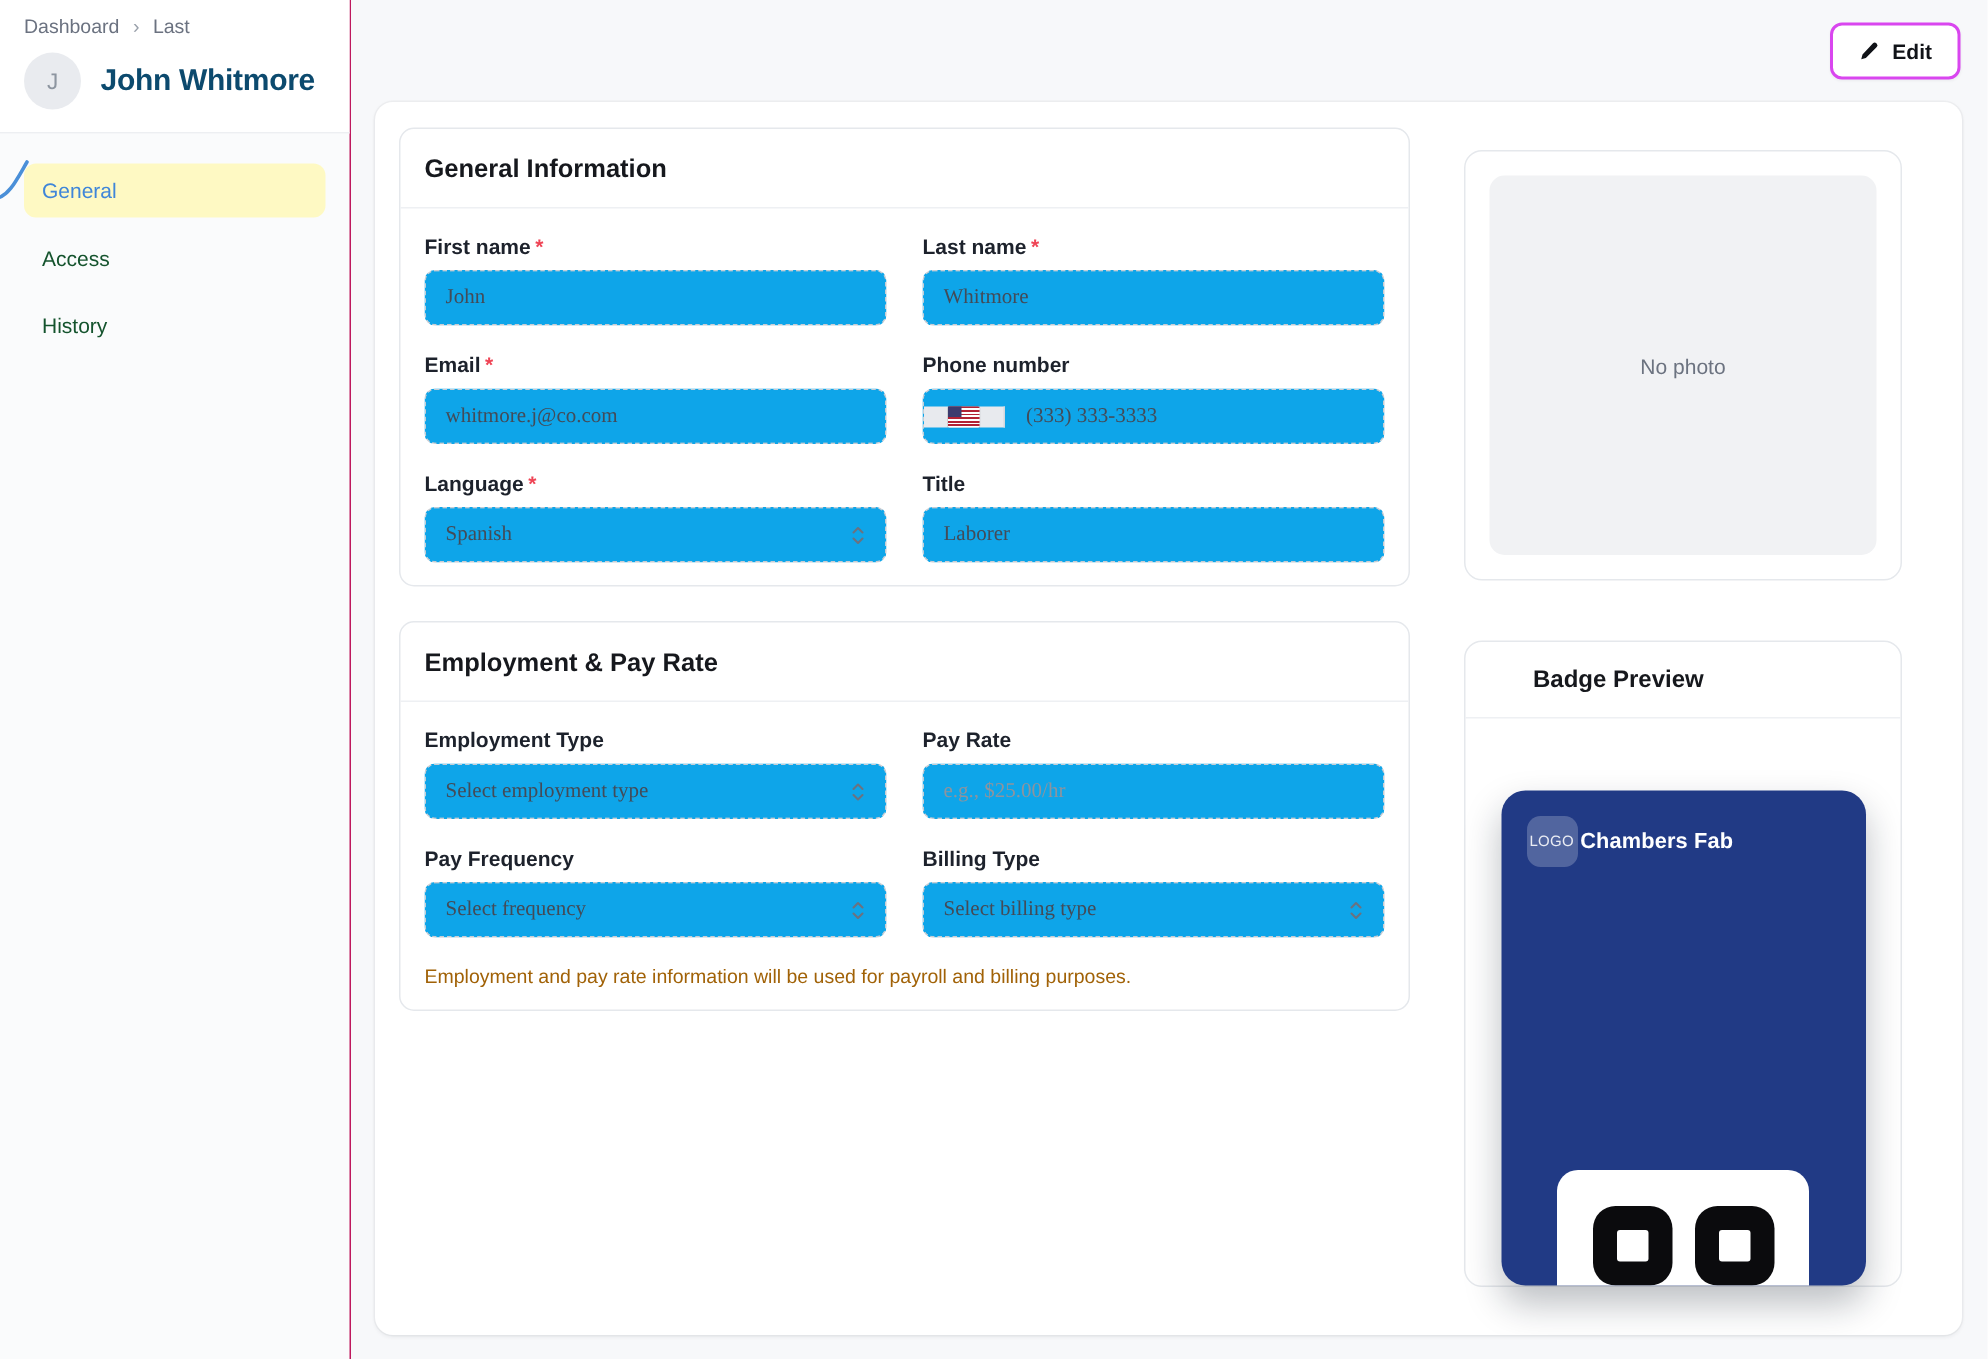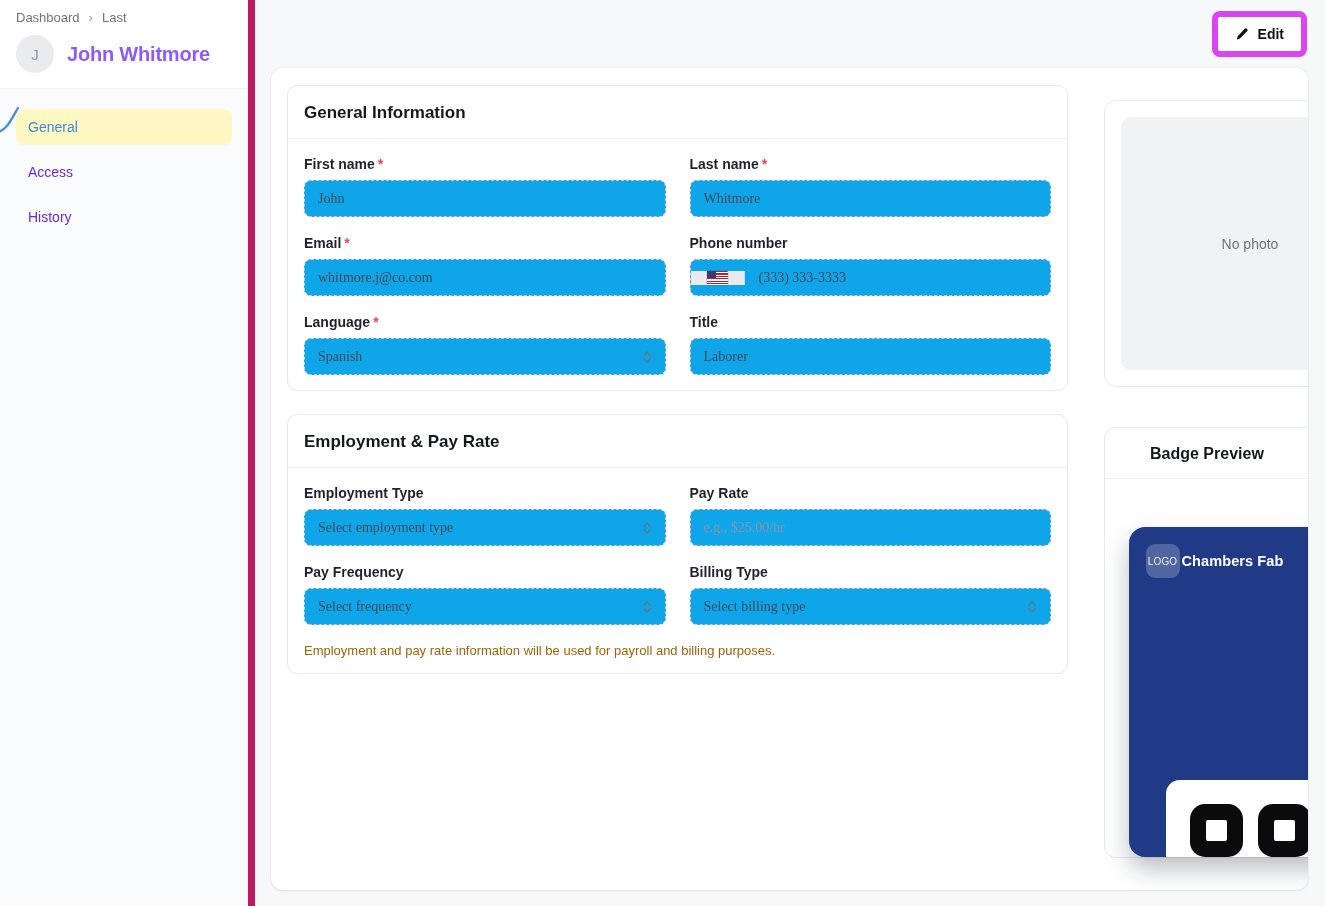--- a/index.html
+++ b/index.html
@@ -6,45 +6,45 @@
   html,body { margin:0; padding:0; }
   body {
     width:1325px; height:906px; overflow:hidden;
     background:#f7f8fa;
     font-family:"Liberation Sans", sans-serif;
     color:#16181d;
   }
   .app { display:flex; width:100%; height:100%; }
 
   
-  .sidebar { width:255px; flex:none; background:#fafbfc; border-right:7px solid #be185d; position:relative; }
+  .sidebar { width:234px; flex:none; background:#fafbfc; border-right:1px solid #be185d; position:relative; }
   .sidebar-header { background:#fff; padding:8px 16px 15px; border-bottom:1px solid #edeff2; }
   .breadcrumb { display:flex; align-items:center; gap:9px; font-size:13px; color:#6b7280; padding:2px 0 10px; }
   .breadcrumb .crumb { cursor:pointer; }
   .bc-sep { color:#9aa1ab; font-size:13px; }
   .profile-row { display:flex; align-items:center; gap:13px; }
   .avatar { width:38px; height:38px; border-radius:50%; background:#e9ebef; color:#8d95a0;
             font-size:15px; display:flex; align-items:center; justify-content:center; flex:none; }
-  .page-title { font-size:20px; font-weight:700; color:#8b5cf6; letter-spacing:-0.2px; }
+  .page-title { font-size:20px; font-weight:700; color:#0c4a6e; letter-spacing:-0.2px; }
   .nav { padding:20px 16px; position:relative; }
-  .nav-item { padding:10px 12px; font-size:14px; color:#6d28d9; border-radius:8px; margin-bottom:9px; cursor:pointer; }
+  .nav-item { padding:10px 12px; font-size:14px; color:#14532d; border-radius:8px; margin-bottom:9px; cursor:pointer; }
   .nav-item.active { background:#fef9c3; color:#3f86d9; }
   .squiggle { position:absolute; left:-3px; top:104px; pointer-events:none; }
 
   
   .main { flex:1; display:flex; flex-direction:column; min-width:0; }
   .topbar { height:68px; flex:none; display:flex; align-items:center; justify-content:flex-end; padding:0 18px; }
-  .edit-btn { display:flex; align-items:center; gap:9px; background:#fff; border:6px solid #d946ef;
+  .edit-btn { display:flex; align-items:center; gap:9px; background:#fff; border:2px solid #d946ef;
               border-radius:8px; padding:9px 17px; font-size:14px; font-weight:700; color:#111318;
               box-shadow:0 1px 2px rgba(16,24,40,.05); cursor:pointer; font-family:inherit; }
 
   .panel { margin:0 17px 0 16px; height:822px; background:#fff; border-radius:12px;
            box-shadow:0 1px 3px rgba(16,24,40,.07), 0 0 0 1px rgba(16,24,40,.03);
            overflow:hidden; display:flex; gap:36px; padding:17px 16px; }
-  .col-left { width:781px; flex:none; display:flex; flex-direction:column; gap:23px; }
+  .col-left { width:674px; flex:none; display:flex; flex-direction:column; gap:23px; }
   .col-right { width:292px; flex:none; margin-top:15px; }
 
   .card { background:#fff; border:1px solid #e5e8ec; border-radius:10px; }
   .card-header { padding:17px 16px 15px; border-bottom:1px solid #eef0f3; }
   .card-title { font-size:17px; font-weight:700; color:#16181d; }
   .card-body { padding:17px 16px 15px; }
 
   .grid { display:grid; grid-template-columns:1fr 1fr; column-gap:24px; row-gap:18px; }
   .field-label { display:block; font-size:14px; font-weight:600; color:#1d222c; margin-bottom:8px; }
   .req { color:#ef4455; margin-left:3px; font-weight:600; }

